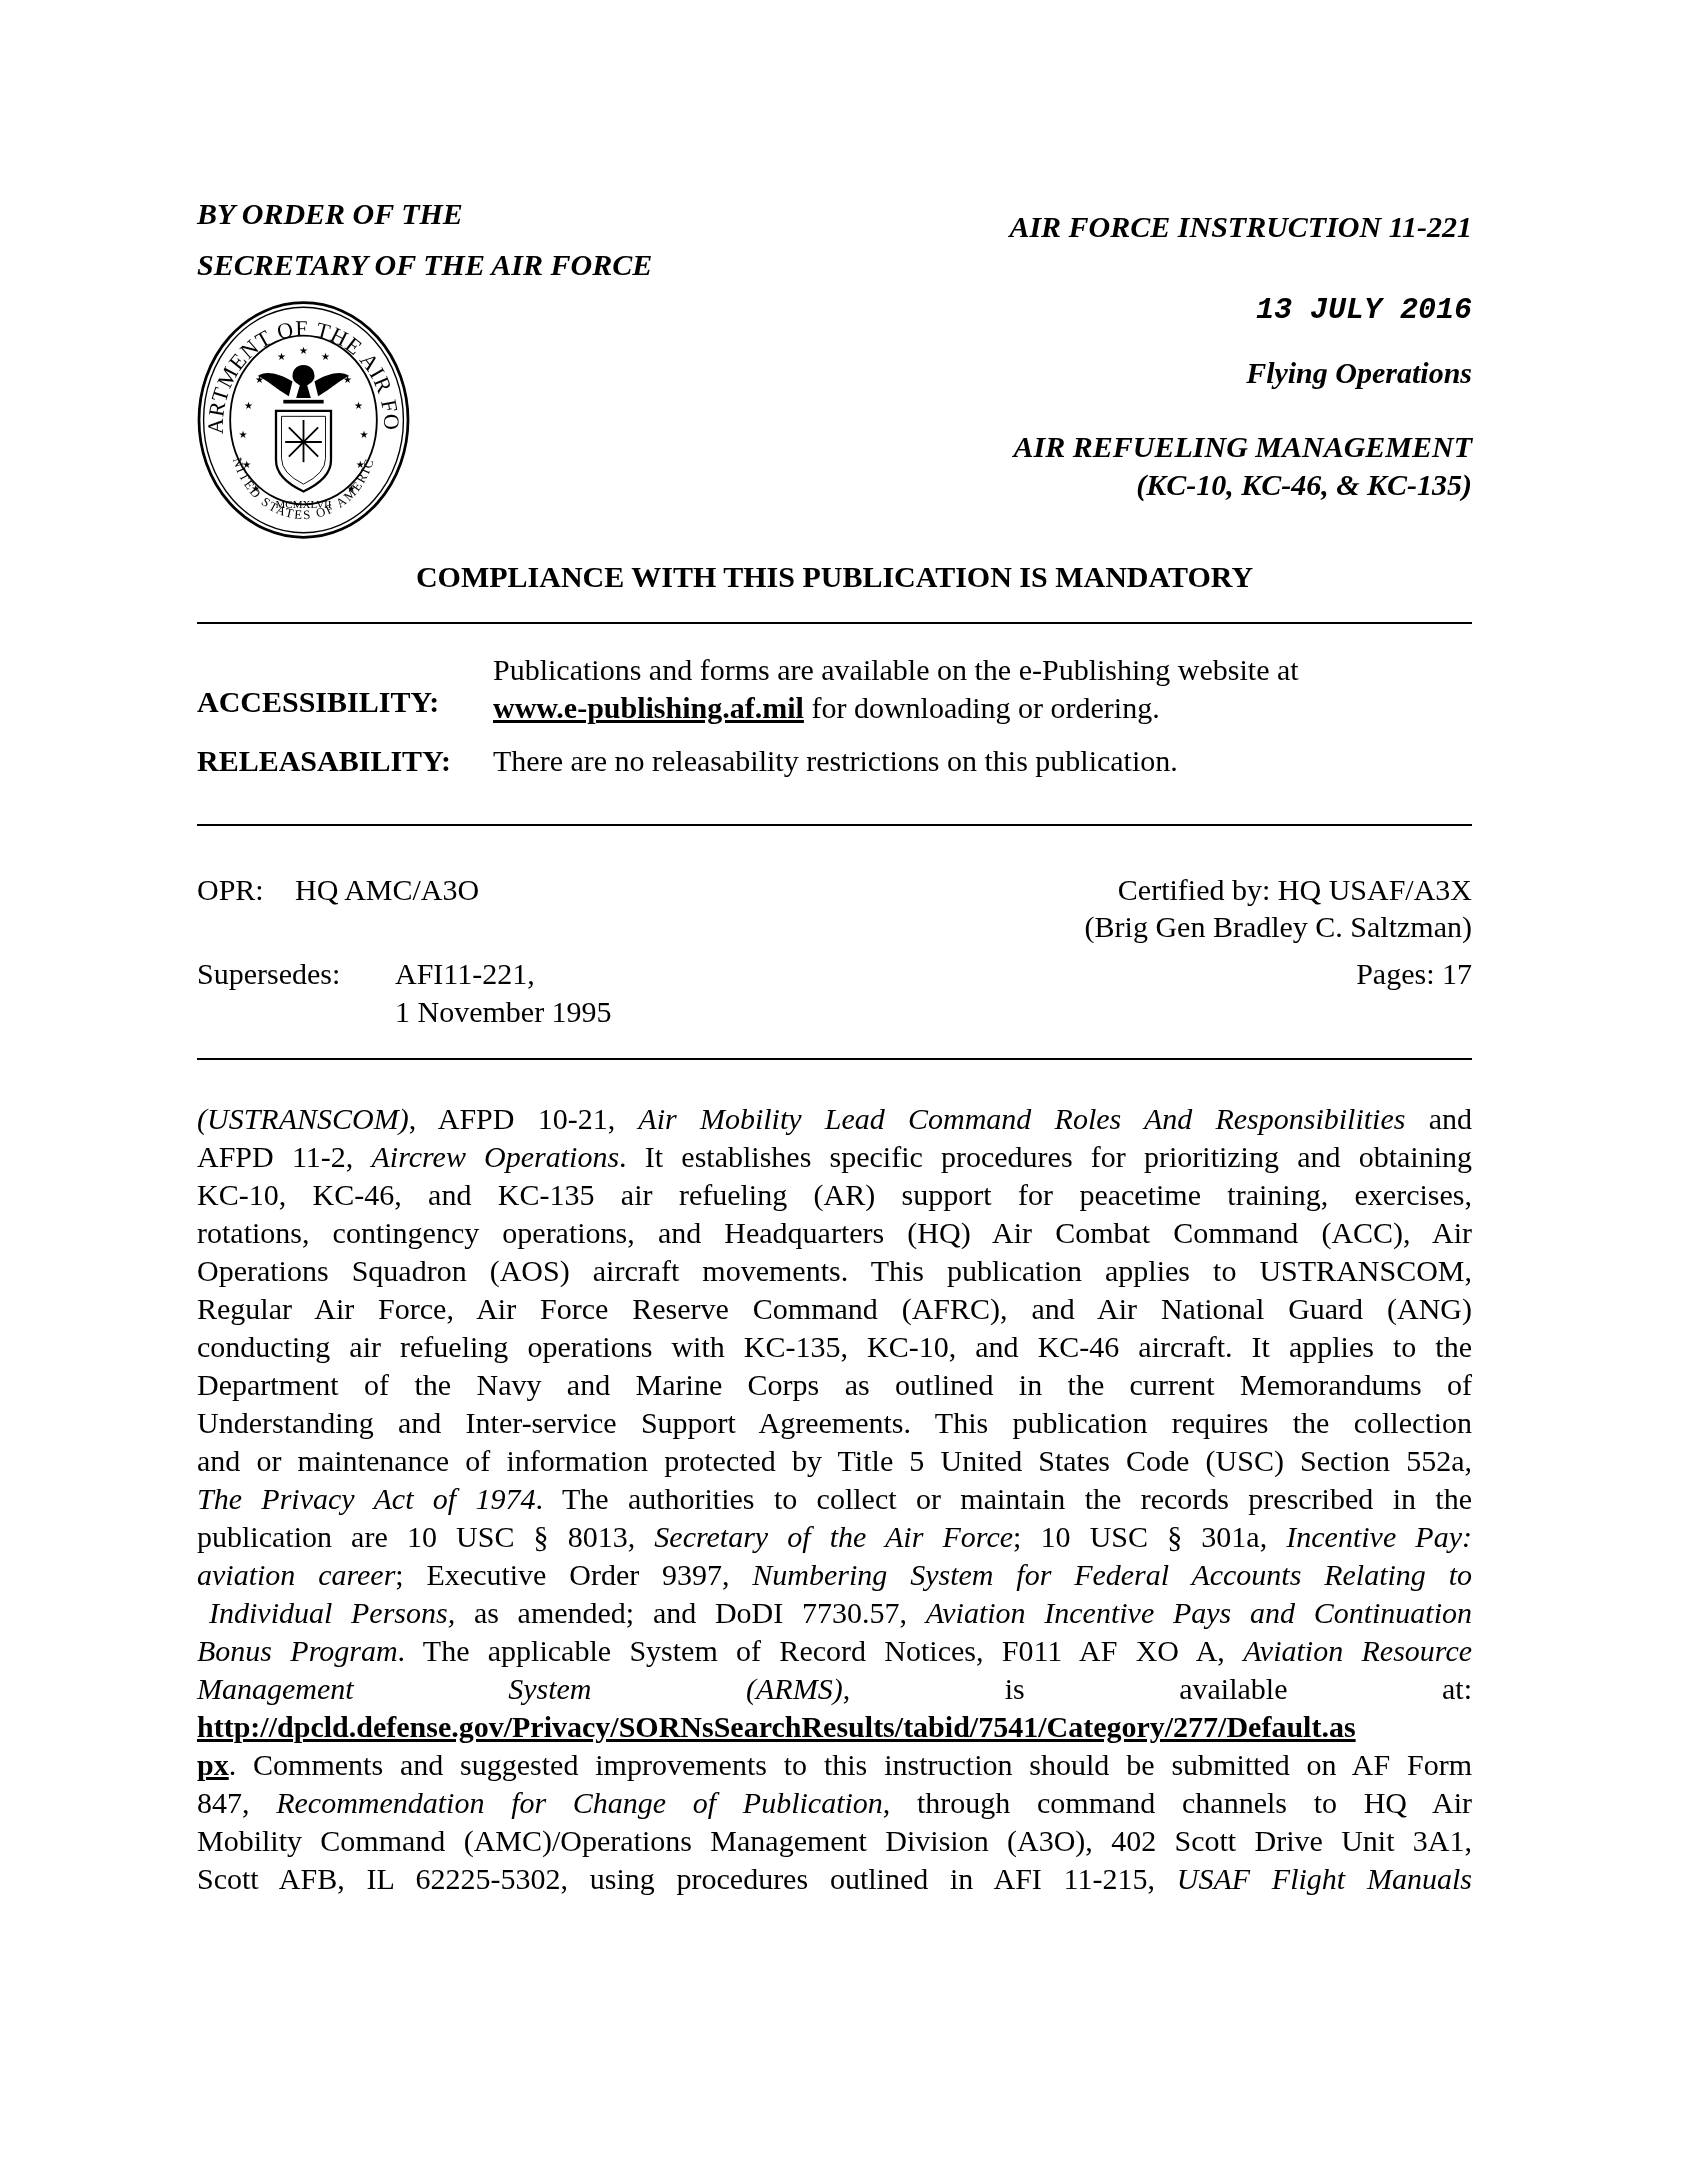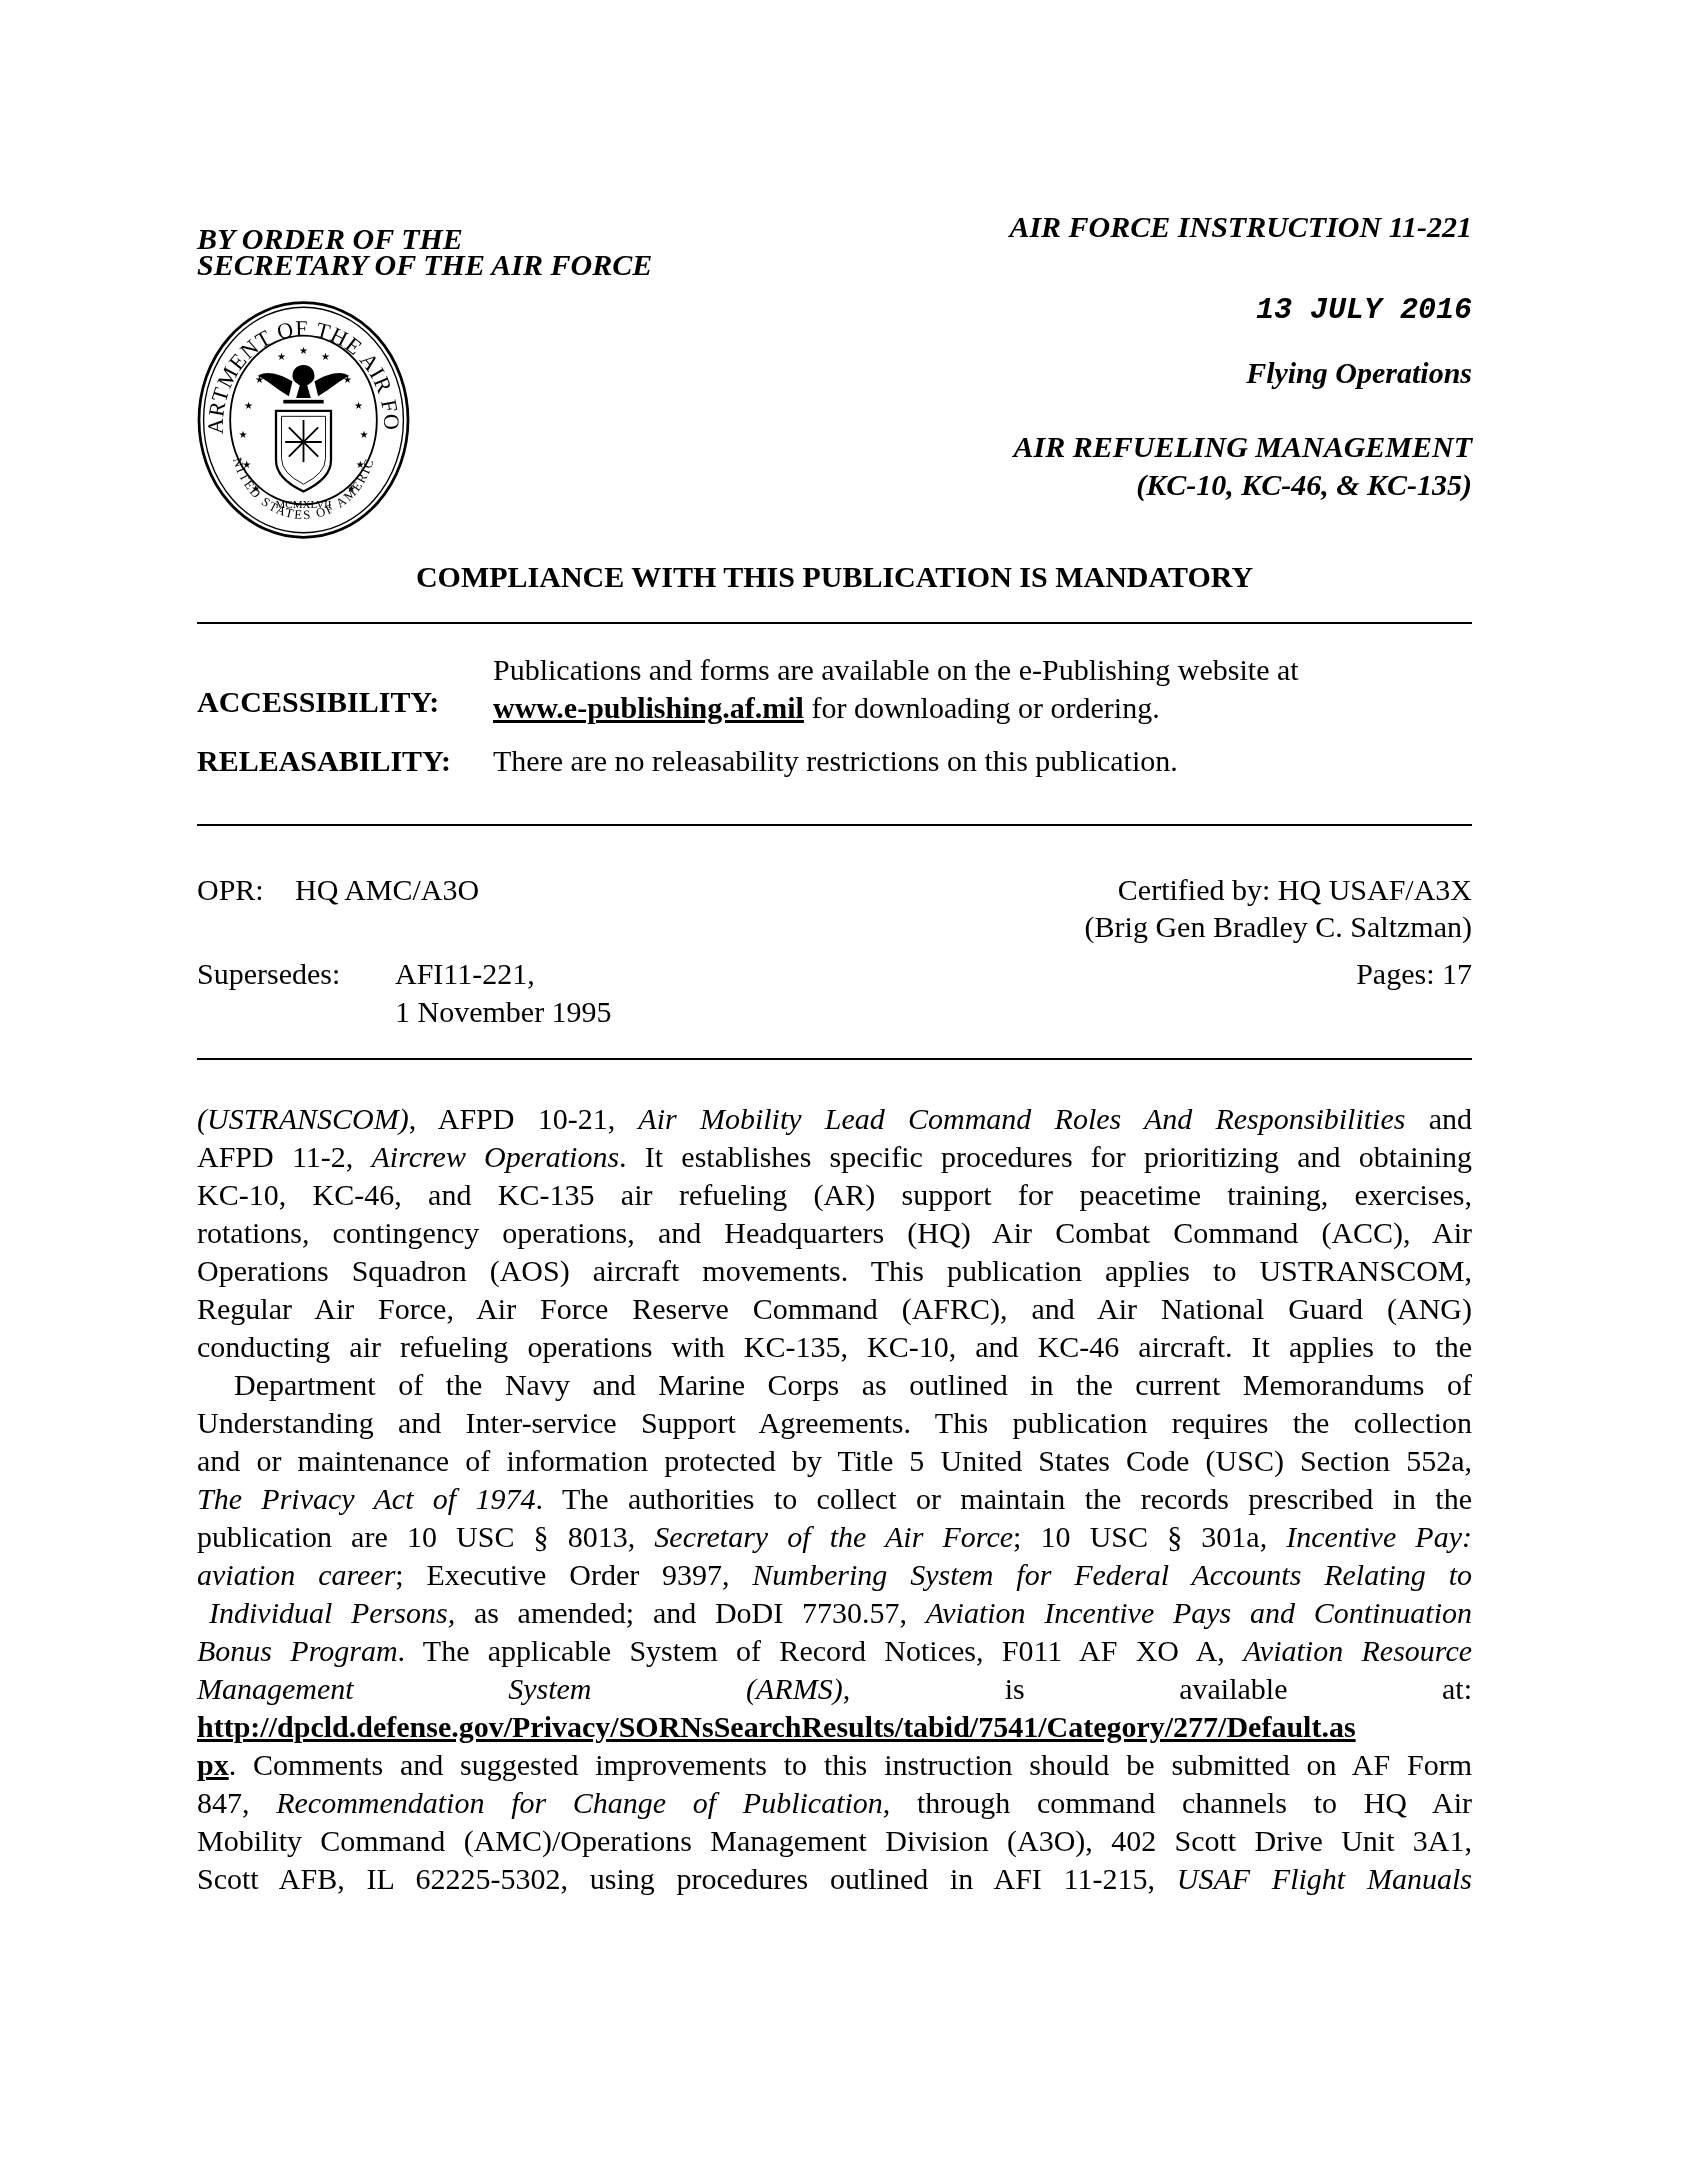--- a/index.html
+++ b/index.html
@@ -12,21 +12,21 @@
   .b{font-weight:bold;}
   .u{text-decoration:underline;}
   .i{font-style:italic;}
   .body{position:absolute;left:197px;width:1275px;top:1100px;font-size:30px;line-height:38px;}
   .line{display:block;text-align:justify;text-align-last:justify;white-space:nowrap;height:38px;overflow:visible;}
   a{color:#000000;}
 </style>
 </head>
 <body>
 
-<div class="abs hdr" style="left:197px;top:220px;">BY ORDER OF THE</div>
+<div class="abs hdr" style="left:197px;top:195px;">BY ORDER OF THE</div>
 <div class="abs hdr" style="left:197px;top:246px;">SECRETARY OF THE AIR FORCE</div>
 
 <div class="abs" style="left:195px;top:299px;width:217px;height:242px;">
   <svg width="217" height="242" viewBox="0 0 236 264">
     <defs>
       <path id="arcTop" d="M 30 140 A 88 100 0 0 1 206 140"></path>
       <path id="arcBot" d="M 40 170 A 80 90 0 0 0 196 170"></path>
     </defs>
     <ellipse cx="118" cy="132" rx="114" ry="128" fill="none" stroke="#000" stroke-width="3"></ellipse>
     <ellipse cx="118" cy="132" rx="109" ry="123" fill="none" stroke="#000" stroke-width="1.5"></ellipse>
@@ -99,21 +99,21 @@
 <div class="rule" style="top:1058px;"></div>
 
 <div class="body">
   <span class="line" style="white-space: normal;"><span class="i">(USTRANSCOM)</span><span>, AFPD 10-21, </span><span class="i">Air Mobility Lead Command Roles And Responsibilities</span><span> and</span></span>
   <span class="line" style="white-space: normal;"><span>AFPD 11-2, </span><span class="i">Aircrew Operations</span><span>.  It establishes specific procedures for prioritizing and obtaining</span></span>
   <span class="line" style="white-space: normal;">KC-10, KC-46, and KC-135 air refueling (AR) support for peacetime training, exercises,</span>
   <span class="line" style="white-space: normal;">rotations, contingency operations, and Headquarters (HQ) Air Combat Command (ACC), Air</span>
   <span class="line" style="white-space: normal;">Operations Squadron (AOS) aircraft movements.  This publication applies to USTRANSCOM,</span>
   <span class="line" style="white-space: normal;">Regular Air Force, Air Force Reserve Command (AFRC), and Air National Guard (ANG)</span>
   <span class="line" style="white-space: normal;">conducting air refueling operations with KC-135, KC-10, and KC-46 aircraft.  It applies to the</span>
-  <span class="line" style="white-space: normal; margin-left: 37px;">Department of the Navy and Marine Corps as outlined in the current Memorandums of</span>
+  <span class="line" style="white-space: normal;">Department of the Navy and Marine Corps as outlined in the current Memorandums of</span>
   <span class="line" style="white-space: normal;">Understanding and Inter-service Support Agreements.  This publication requires the collection</span>
   <span class="line" style="white-space: normal;">and or maintenance of information protected by Title 5 United States Code (USC) Section 552a,</span>
   <span class="line" style="white-space: normal;"><span class="i">The Privacy Act of 1974</span><span>.  The authorities to collect or maintain the records prescribed in the</span></span>
   <span class="line" style="white-space: normal;"><span>publication are 10 USC § 8013, </span><span class="i">Secretary of the Air Force</span><span>; 10 USC § 301a, </span><span class="i">Incentive Pay:</span></span>
   <span class="line" style="white-space: normal;"><span class="i">aviation career</span><span>; Executive Order 9397, </span><span class="i">Numbering System for Federal Accounts Relating to</span></span>
   <span class="line" style="white-space: normal; margin-left: 12px;"><span class="i">Individual Persons,</span><span> as amended; and DoDI 7730.57, </span><span class="i">Aviation Incentive Pays and Continuation</span></span>
   <span class="line" style="white-space: normal;"><span class="i">Bonus Program</span><span>.  The applicable System of Record Notices, F011 AF XO A, </span><span class="i">Aviation Resource</span></span>
   <span class="line" style="white-space: normal;"><span class="i">Management</span> <span class="i">System</span> <span class="i">(ARMS)</span><span>,</span> <span>is</span> <span>available</span> <span>at:</span></span>
   <span class="line" style="text-align-last: left; white-space: normal;"><a class="b u">http://dpcld.defense.gov/Privacy/SORNsSearchResults/tabid/7541/Category/277/Default.as</a></span>
   <span class="line" style="white-space: normal;"><a class="b u">px</a><span>.  Comments and suggested improvements to this instruction should be submitted on AF Form</span></span>

